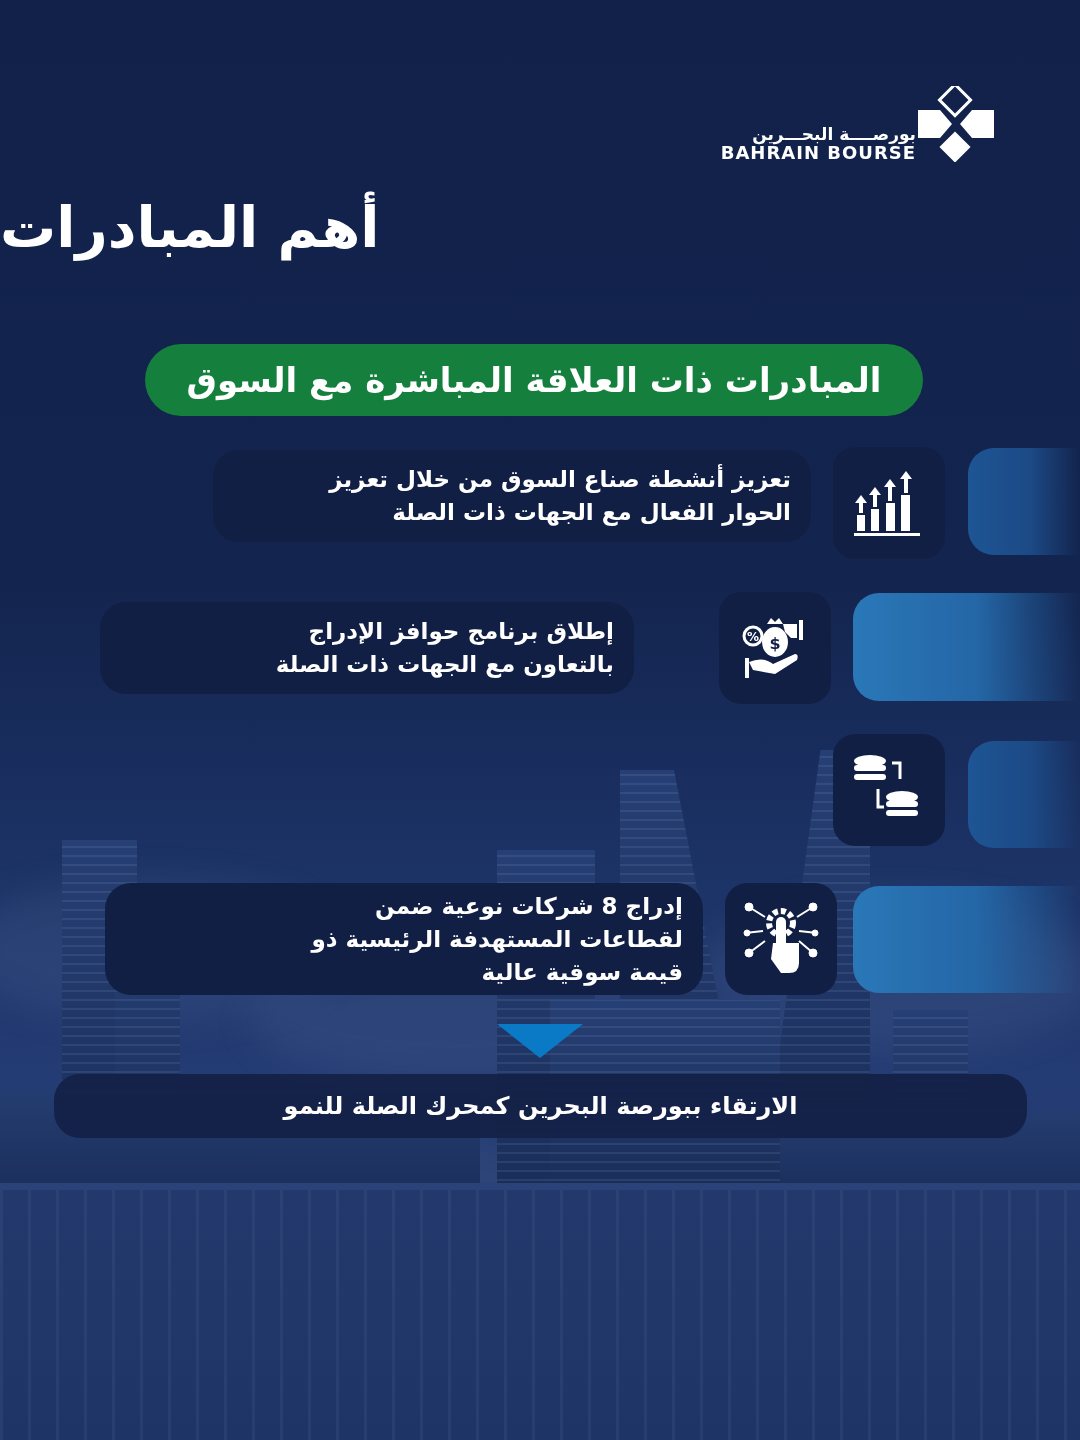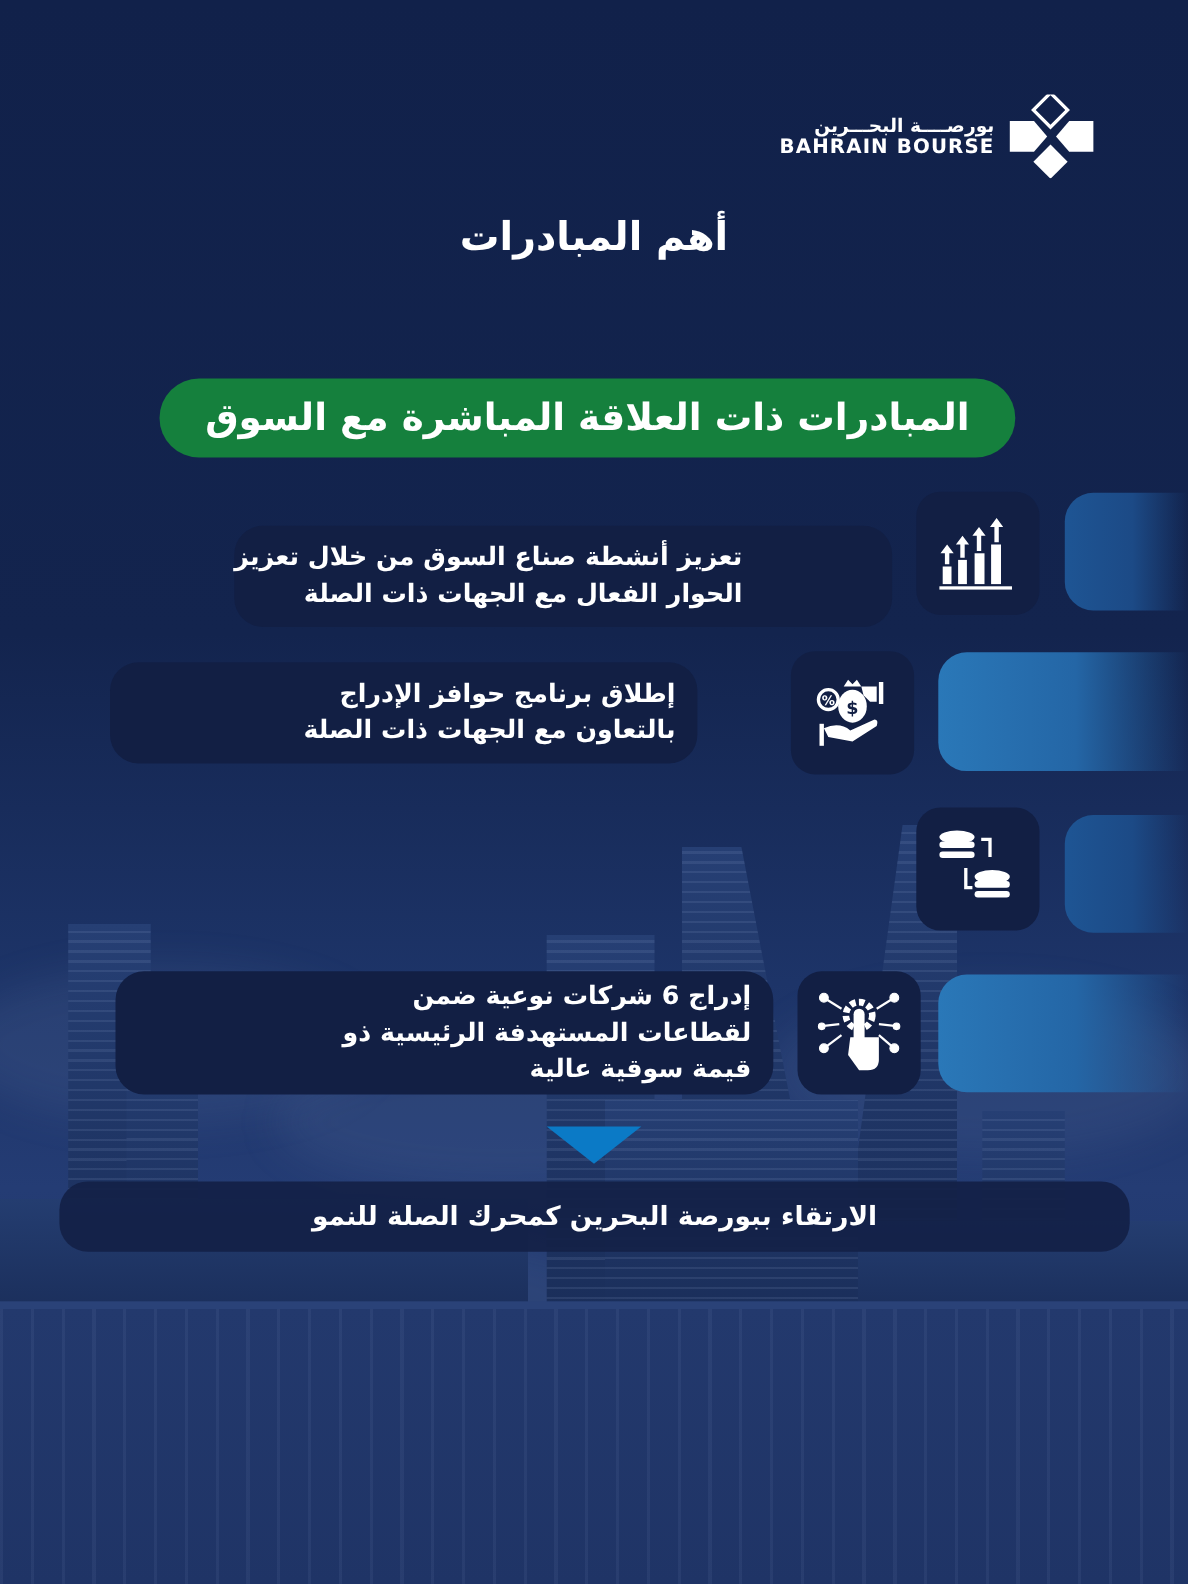--- a/index.html
+++ b/index.html
@@ -12,28 +12,28 @@
   .bg { position: absolute; inset: 0; z-index: 0; overflow: hidden; }
   .cloud { position: absolute; border-radius: 50%; background: rgba(120,145,190,0.12); filter: blur(18px); }
   .bldg { position: absolute; bottom: 250px; background: linear-gradient(180deg, #243d70, #1b2f5c); }
   .bldg.win { background-image: repeating-linear-gradient(0deg, rgba(160,180,220,0.12) 0 2px, transparent 2px 9px), linear-gradient(180deg, #263f74, #1a2e5a); }
   .water { position: absolute; left: 0; right: 0; bottom: 0; height: 250px;
     background: repeating-linear-gradient(90deg, rgba(150,170,215,0.08) 0 3px, transparent 3px 28px), linear-gradient(180deg, #23396d 0%, #1f3466 100%); }
   .shore { position: absolute; left: 0; right: 0; bottom: 245px; height: 12px; background: #2a4278; }
 
   .content { position: relative; z-index: 1; width: 1080px; height: 1440px; }
 
-  .logo { position: absolute; right: 84px; top: 86px; display: flex; align-items: center; gap: 12px; }
+  .logo { position: absolute; right: 84px; top: 86px; display: flex; align-items: flex-end; }
   .logo-text { text-align: left; }
   .logo-ar { font-size: 17px; direction: rtl; text-align: right; font-weight: bold; line-height: 20px; }
   .logo-en { font-size: 18px; font-weight: bold; letter-spacing: 1px; line-height: 18px; }
   .logo-mark { width: 80px; height: 76px; position: relative; }
 
-  .title { position: absolute; top: 195px; left: 0; width: 1080px; text-align: center;
-    font-size: 36px; font-weight: bold; direction: rtl; }
+  .title { position: absolute; top: 195px; left: 0; width: 1080px; text-align: left;
+    font-size: 56px; font-weight: bold; direction: rtl; }
 
   .section-pill { position: absolute; left: 145px; top: 344px; width: 778px; height: 72px;
     background: #15803d; border-radius: 36px; display: flex; align-items: center; justify-content: center;
     font-size: 34px; font-weight: bold; direction: rtl; }
 
   .item-card { position: absolute; background: #121f44; border-radius: 26px;
     display: flex; align-items: center; justify-content: flex-start; direction: rtl;
     padding-right: 20px; box-sizing: border-box; font-size: 23px; line-height: 33px; font-weight: bold; }
   .item-card .txt { white-space: pre-line; text-align: right; }
   .icon-box { position: absolute; width: 112px; height: 112px; background: #121f44; border-radius: 22px;
@@ -100,21 +100,21 @@
         <rect x="33" y="38" width="9" height="28"></rect>
           <rect x="48" y="30" width="9" height="36"></rect>
         <path d="M8 30 L2 38 H6 V48 H10 V38 H14 Z"></path>
           <path d="M22 22 L16 30 H20 V42 H24 V30 H28 Z"></path>
         <path d="M37 14 L31 22 H35 V36 H39 V22 H43 Z"></path>
           <path d="M53 6 L47 14 H51 V28 H55 V14 H59 Z"></path>
         <rect x="1" y="68" width="66" height="3"></rect>
       </svg>
     </span>
   </div>
-  <div class="item-card" style="left:213px;top:478px;width:598px;height:92px;justify-content:flex-end;">
+  <div class="item-card" style="left:213px;top:450px;width:598px;height:92px;">
     <span class="txt">تعزيز أنشطة صناع السوق من خلال تعزيز
 الحوار الفعال مع الجهات ذات الصلة</span>
   </div>
 
   <div class="accent b" style="left:853px;top:593px;width:227px;height:108px;"></div>
   <div class="icon-box" style="left:719px;top:592px;">
     <span>
       <svg width="72" height="72" viewBox="0 0 72 72" fill="#fff">
         <circle cx="14" cy="26" r="9" fill="none" stroke="#fff" stroke-width="3"></circle>
         <text x="14" y="31" font-size="12" text-anchor="middle" fill="#fff" font-family="DejaVu Sans, sans-serif" font-weight="bold">%</text>
@@ -165,21 +165,21 @@
         <line x1="76" y1="36" x2="58" y2="34" stroke-width="2"></line>
           <circle cx="74" cy="36" r="3"></circle>
         <line x1="8" y1="56" x2="24" y2="44" stroke-width="2"></line>
           <circle cx="8" cy="56" r="4"></circle>
         <line x1="72" y1="56" x2="58" y2="44" stroke-width="2"></line>
           <circle cx="72" cy="56" r="4"></circle>
       </svg>
     </span>
   </div>
   <div class="item-card" style="left:105px;top:883px;width:598px;height:112px;">
-    <span class="txt">إدراج 6 شركات نوعية ضمن
+    <span class="txt">إدراج 8 شركات نوعية ضمن
 لقطاعات المستهدفة الرئيسية ذو
 قيمة سوقية عالية</span>
   </div>
 
   <div class="arrow"></div>
 
   <div class="final-bar">الارتقاء ببورصة البحرين كمحرك الصلة للنمو</div>
 </div>
 
 </body></html>

